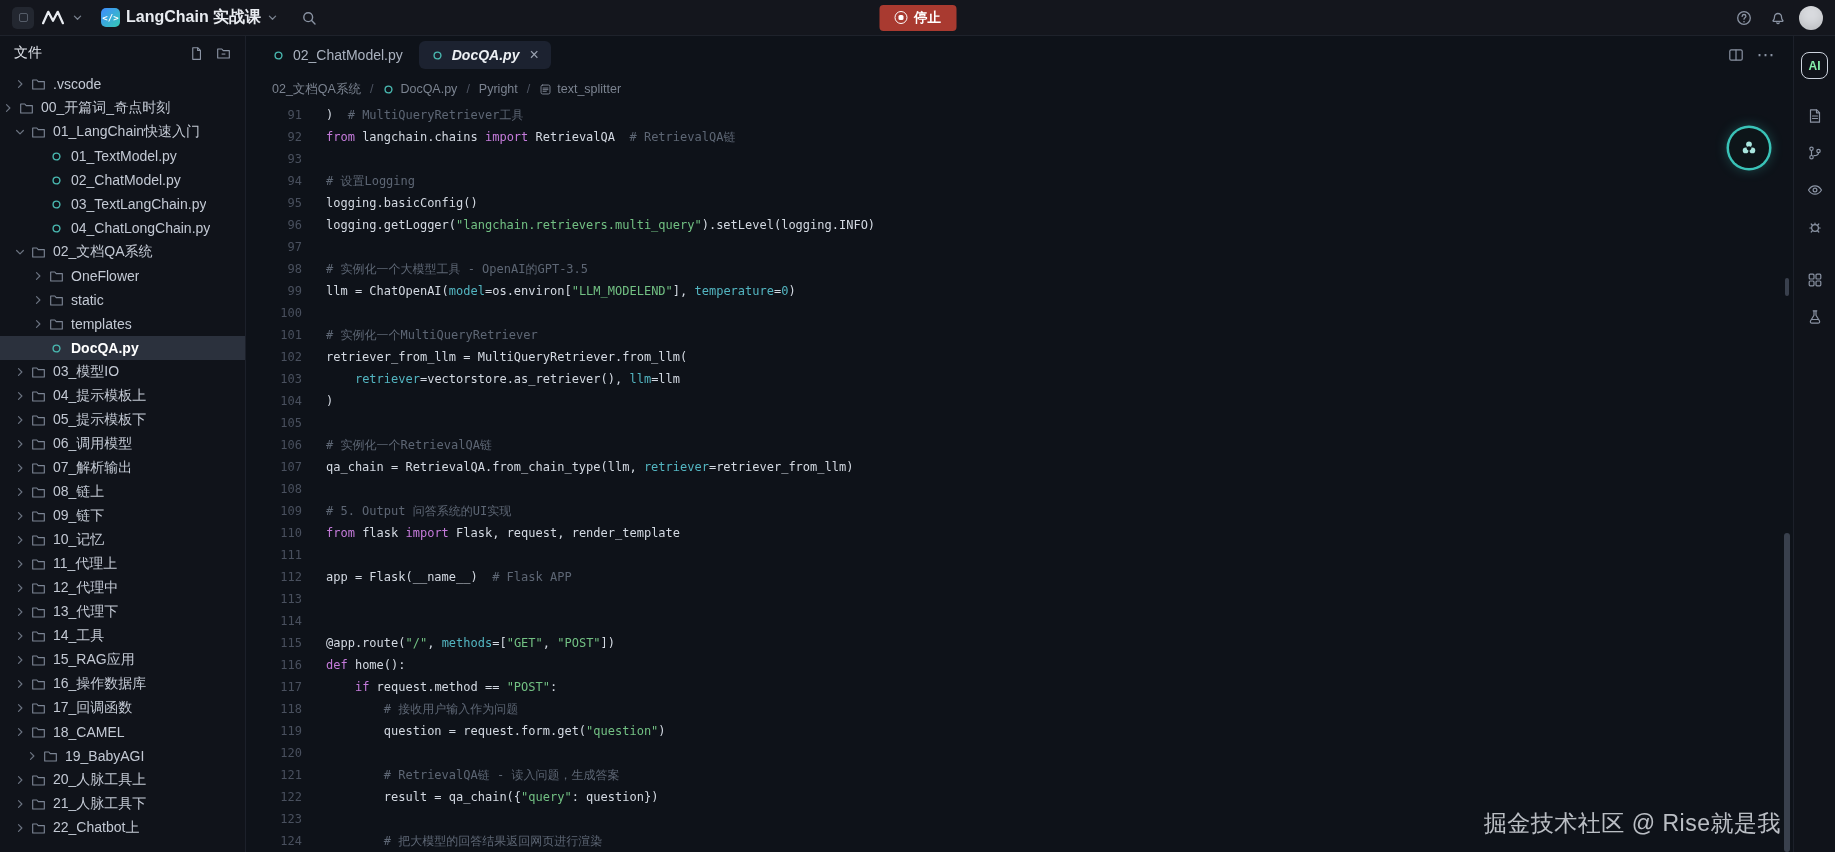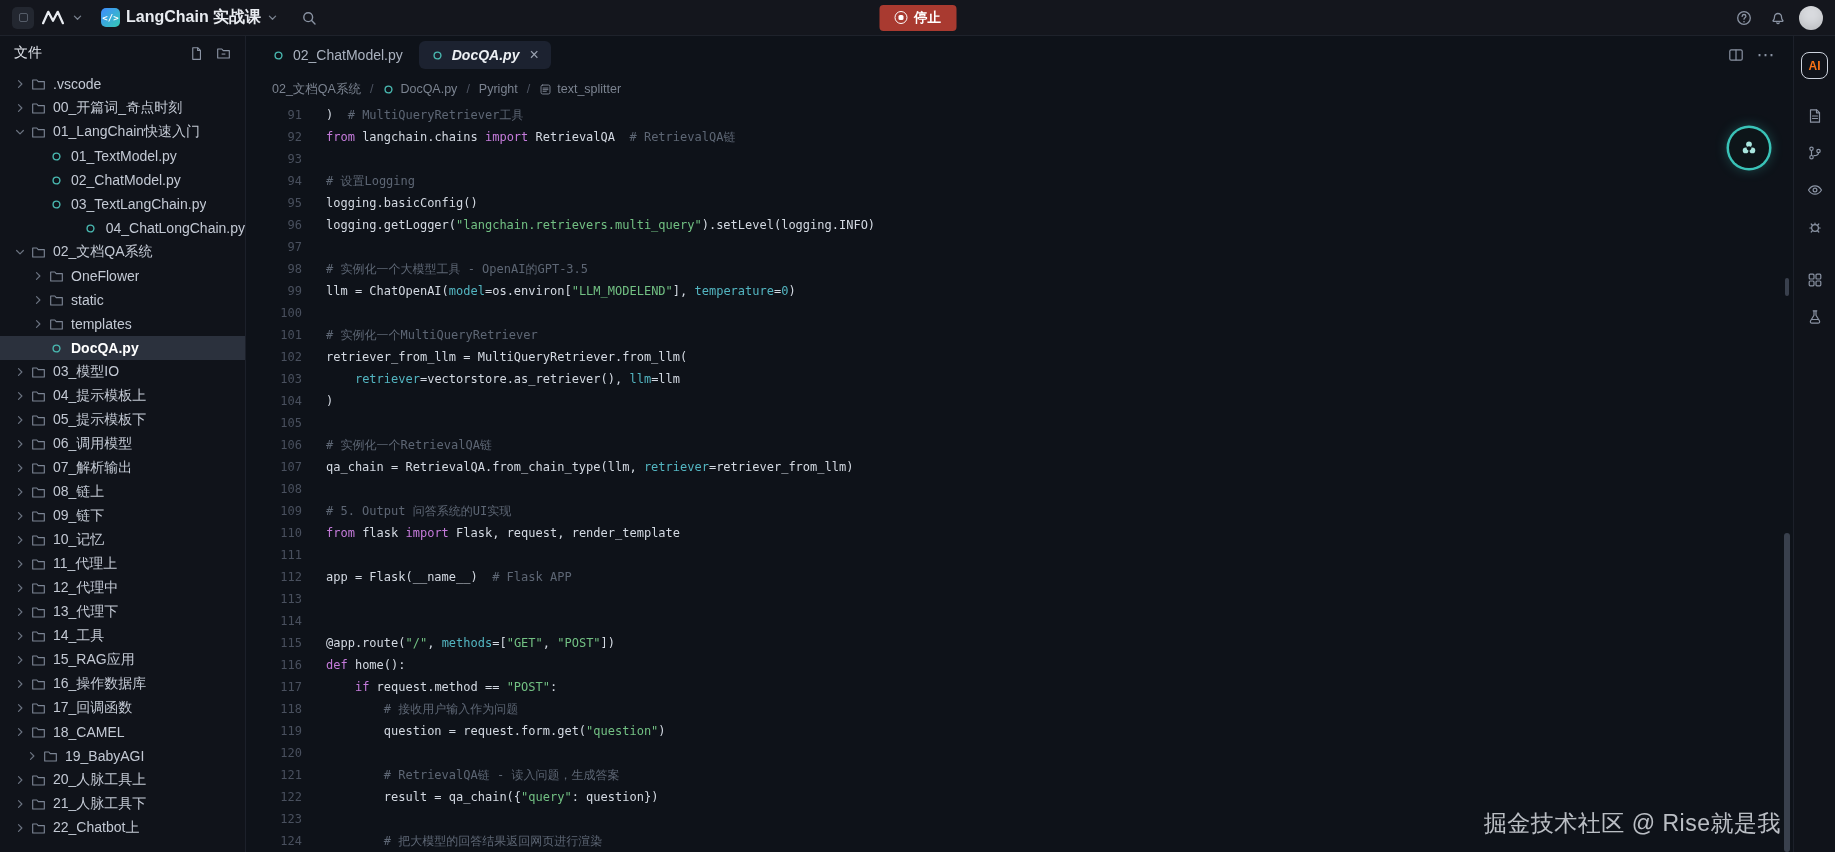--- a/index.html
+++ b/index.html
@@ -69,21 +69,21 @@
 
   .scroll-tick{position:absolute;right:4px;top:242px;width:4px;height:18px;border-radius:2px;background:#39404d}
   .scroll-thumb{position:absolute;right:3px;top:497px;width:6px;height:319px;border-radius:3px;background:#39404d}
   .assistant{position:absolute;top:92px;right:24px;width:40px;height:40px;border-radius:50%;background:#0d1519;
              box-shadow:0 0 0 2.5px #3ac3b8,0 0 14px rgba(58,195,184,.45);display:flex;align-items:center;justify-content:center}
   .watermark{position:absolute;right:12px;top:772px;font-size:23px;font-weight:500;color:rgba(224,228,234,.82);
              letter-spacing:.5px;white-space:nowrap;pointer-events:none}
 
   
   .rail{width:42px;flex:none;background:#10131a;border-left:1px solid #1c202a;display:flex;flex-direction:column;align-items:center;padding-top:16px}
-  .ai-badge{width:27px;height:27px;border:1.6px solid #cdd3de;border-radius:8px;color:#f97316;font-size:12px;font-weight:700;
+  .ai-badge{width:27px;height:27px;border:1.6px solid #cdd3de;border-radius:8px;color:#86efac;font-size:12px;font-weight:700;
             display:flex;align-items:center;justify-content:center;margin-bottom:10px;flex:none}
   .rail-icons{display:flex;flex-direction:column;align-items:center;margin-top:8px}
   .rail-btn{width:40px;height:37px;display:flex;align-items:center;justify-content:center;color:#8a93a3}
   .rail-icons .rail-btn:nth-child(5){margin-top:16px}
 </style>
 </head>
 <body>
 
 <div class="app">
 
@@ -179,21 +179,21 @@
                 <path d="M6 3.5 10.5 8 6 12.5"></path>
               </svg>
             </span>
             <span class="tree-icon">
               <svg width="15" height="15" viewBox="0 0 16 16" fill="none" stroke="currentColor" stroke-linecap="round" stroke-linejoin="round" stroke-width="1.2">
                 <path d="M1.8 12.8V3.2h4.4l1.5 1.7h6.5v7.9z"></path>
               </svg>
             </span>
             <span class="tree-label">.vscode</span>
           </div>
-          <div class="tree-row" style="padding-left: 12px;">
+          <div class="tree-row" style="">
             <span class="slot">
               <svg width="12" height="12" viewBox="0 0 16 16" fill="none" stroke="currentColor" stroke-linecap="round" stroke-linejoin="round" stroke-width="1.6">
                 <path d="M6 3.5 10.5 8 6 12.5"></path>
               </svg>
             </span>
             <span class="tree-icon">
               <svg width="15" height="15" viewBox="0 0 16 16" fill="none" stroke="currentColor" stroke-linecap="round" stroke-linejoin="round" stroke-width="1.2">
                 <path d="M1.8 12.8V3.2h4.4l1.5 1.7h6.5v7.9z"></path>
               </svg>
             </span>
@@ -232,21 +232,21 @@
           </div>
           <div class="tree-row" style="padding-left: 30px;">
             <span class="slot"></span>
             <span class="tree-icon file-dot">
               <svg width="13" height="13" viewBox="0 0 16 16" fill="none" stroke="currentColor" stroke-linecap="round" stroke-linejoin="round" stroke-width="1.7">
                 <circle cx="8" cy="8" r="4.2"></circle>
               </svg>
             </span>
             <span class="tree-label">03_TextLangChain.py</span>
           </div>
-          <div class="tree-row" style="padding-left: 30px; justify-content: flex-end;">
+          <div class="tree-row" style="padding-left: 30px;">
             <span class="slot"></span>
             <span class="tree-icon file-dot">
               <svg width="13" height="13" viewBox="0 0 16 16" fill="none" stroke="currentColor" stroke-linecap="round" stroke-linejoin="round" stroke-width="1.7">
                 <circle cx="8" cy="8" r="4.2"></circle>
               </svg>
             </span>
             <span class="tree-label">04_ChatLongChain.py</span>
           </div>
           <div class="tree-row" style="padding-left: 12px;">
             <span class="slot">

